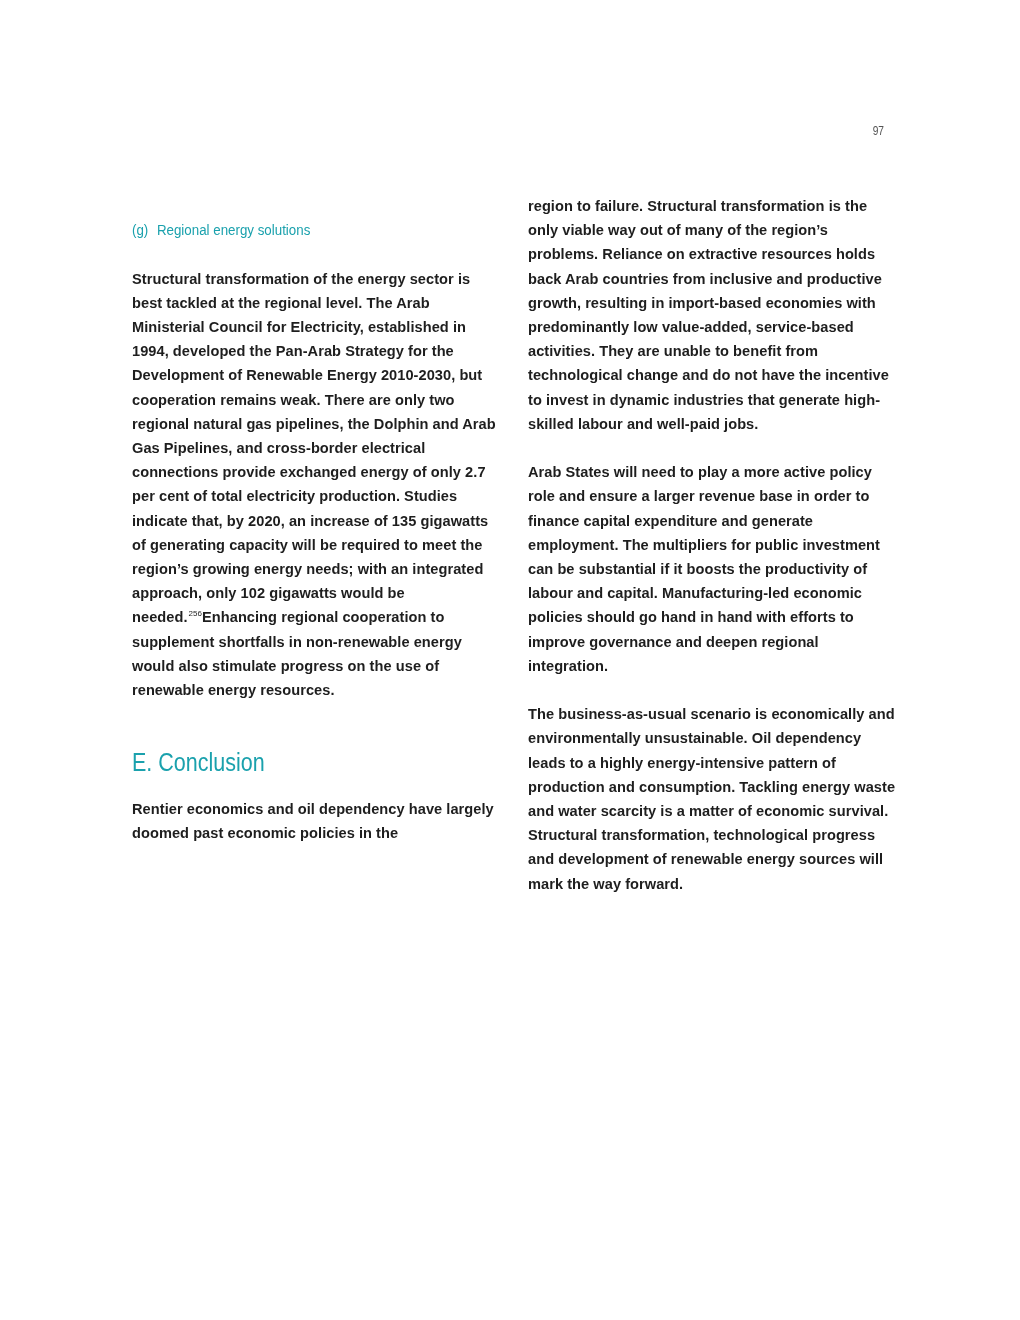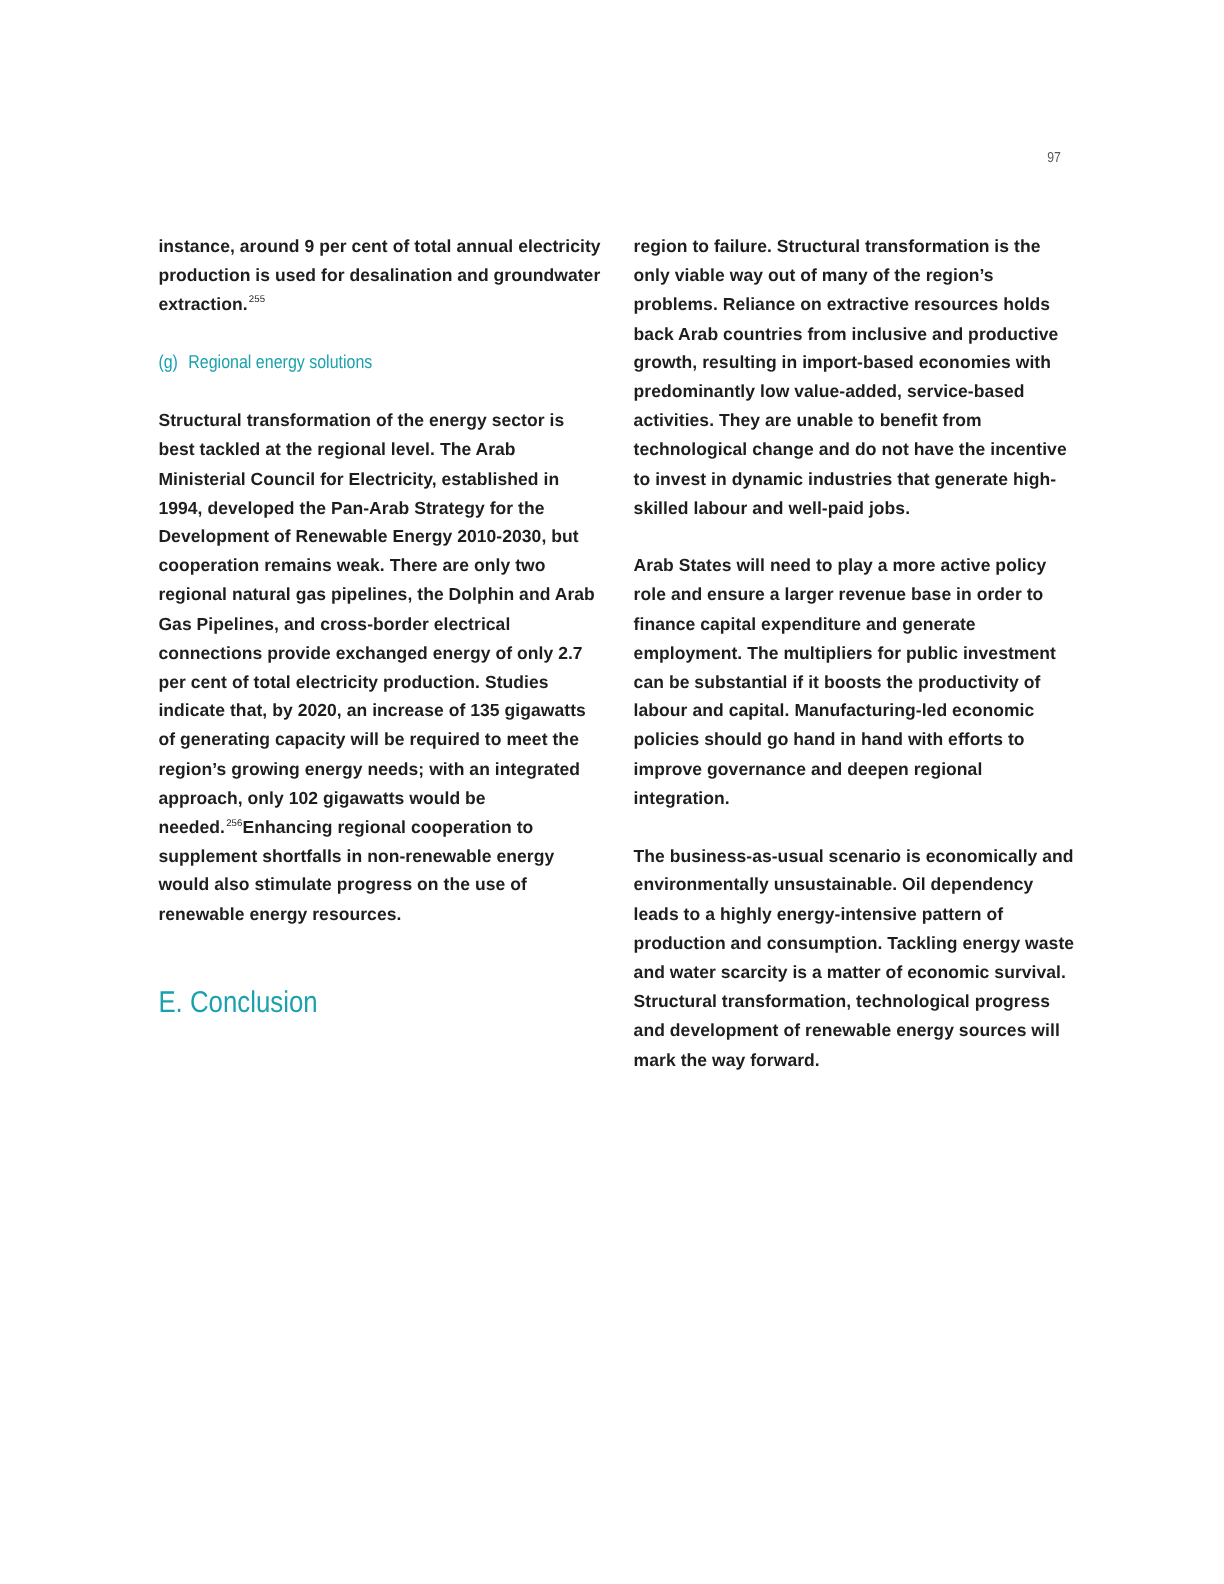--- a/index.html
+++ b/index.html
@@ -73,36 +73,36 @@
       transform-origin: left center;
       white-space: nowrap;
     }
   </style>
 </head>
 <body>
 
 <div class="page-number">97</div>
 
 <div class="column col-left">
-  <p class="body"><span>instance, around 9 per cent of total annual electricity production is used for desalination and groundwater extraction.</span><sup class="fn">255</sup></p>
 
   <div class="gap"></div>
 
   <h3 class="subheading"><span class="marker">(g)</span><span>Regional energy solutions</span></h3>
 
   <div class="gap"></div>
 
   <p class="body"><span>Structural transformation of the energy sector is best tackled at the regional level. The Arab Ministerial Council for Electricity, established in 1994, developed the Pan-Arab Strategy for the Development of Renewable Energy 2010-2030, but cooperation remains weak. There are only two regional natural gas pipelines, the Dolphin and Arab Gas Pipelines, and cross-border electrical connections provide exchanged energy of only 2.7 per cent of total electricity production. Studies indicate that, by 2020, an increase of 135 gigawatts of generating capacity will be required to meet the region’s growing energy needs; with an integrated approach, only 102 gigawatts would be needed.</span><sup class="fn">256</sup><span>Enhancing regional cooperation to supplement shortfalls in non-renewable energy would also stimulate progress on the use of renewable energy resources.</span></p>
 
   <div style="height:44px"></div>
 
   <h2 class="section-heading">E. Conclusion</h2>
 
   <div style="height:19px"></div>
 
+  <p class="body">Rentier economics and oil dependency have largely doomed past economic policies in the</p>
 </div>
 
 <div class="column col-right">
   <p class="body">region to failure. Structural transformation is the only viable way out of many of the region’s problems. Reliance on extractive resources holds back Arab countries from inclusive and productive growth, resulting in import-based economies with predominantly low value-added, service-based activities. They are unable to benefit from technological change and do not have the incentive to invest in dynamic industries that generate high-skilled labour and well-paid jobs.</p>
 
   <div class="gap"></div>
 
   <p class="body">Arab States will need to play a more active policy role and ensure a larger revenue base in order to finance capital expenditure and generate employment. The multipliers for public investment can be substantial if it boosts the productivity of labour and capital. Manufacturing-led economic policies should go hand in hand with efforts to improve governance and deepen regional integration.</p>
 
   <div class="gap"></div>

